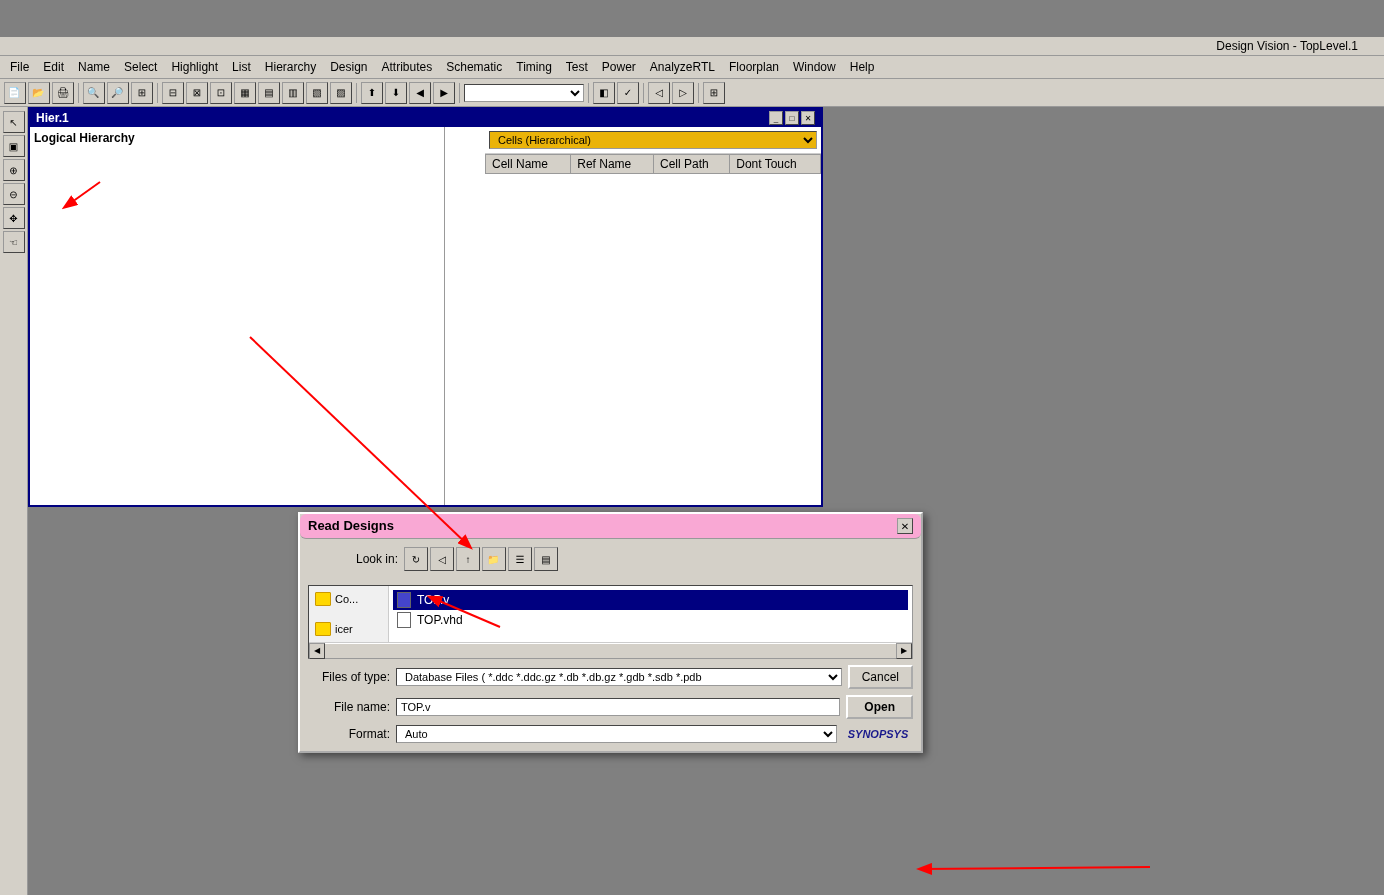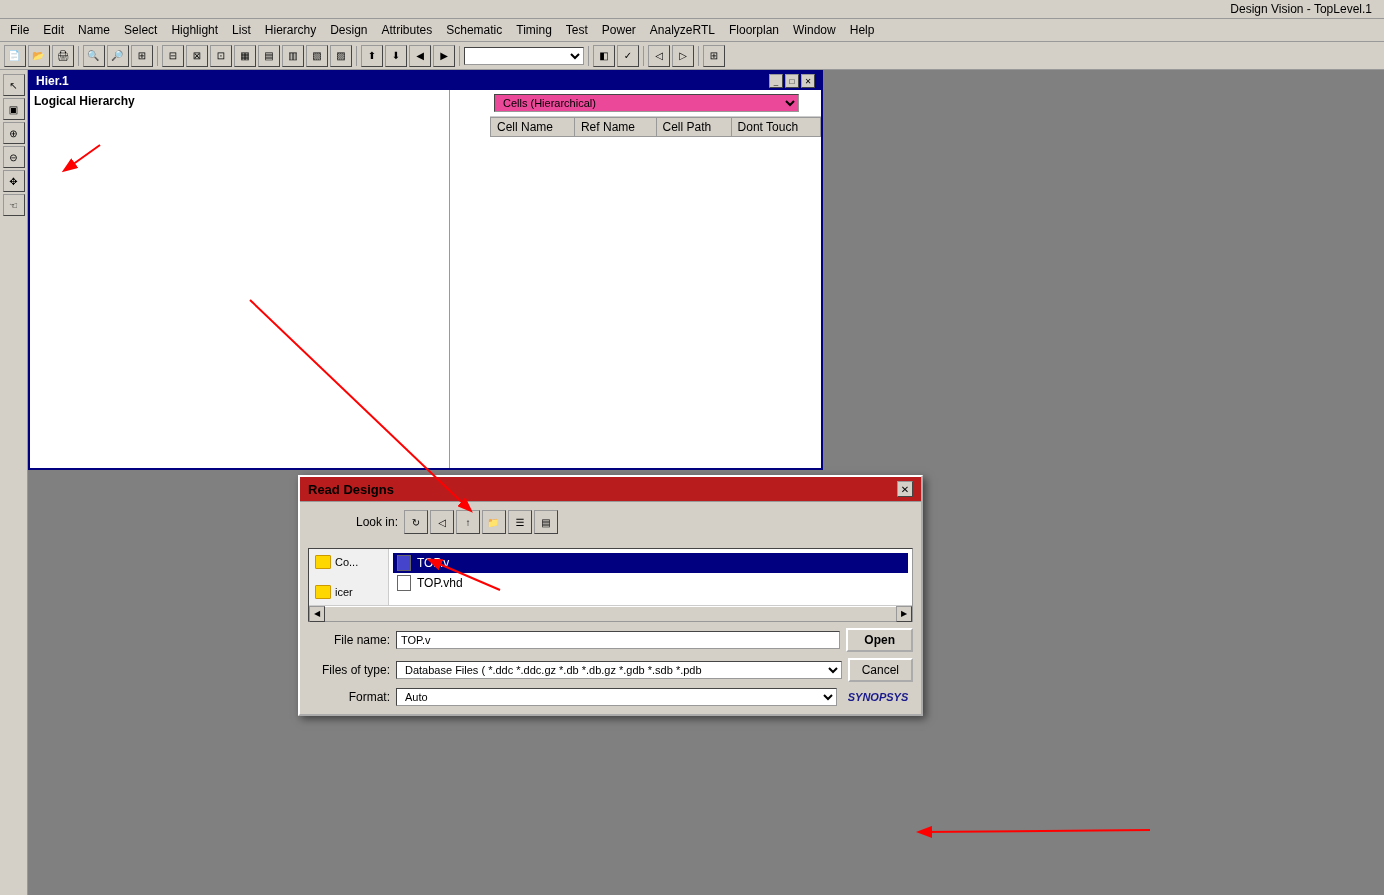--- a/index.html
+++ b/index.html
@@ -10,24 +10,25 @@
       width: 1384px;
       height: 895px;
       overflow: hidden;
       position: relative;
     }
 
     
     .title-bar {
       background: #d4d0c8;
       border-bottom: 1px solid #999;
-      padding: 2px 12px;
+      padding: 2px 26px;
       font-size: 12px;
       color: #000;
       text-align: right;
+      margin-top: 37px;
     }
 
     
     .menu-bar {
       background: #d4d0c8;
       border-bottom: 1px solid #999;
       display: flex;
       align-items: center;
       padding: 2px 4px;
       gap: 2px;
@@ -161,23 +162,23 @@
       flex: 1;
       display: flex;
       flex-direction: column;
     }
     .cells-dropdown-row {
       padding: 4px;
       border-bottom: 1px solid #ccc;
     }
     .cells-dropdown {
       border: 1px inset #999;
-      background: #ec4899;
+      background: #eab308;
       padding: 1px 4px;
-      width: 305px;
+      width: 328px;
       font-size: 11px;
     }
     .cells-table {
       flex: 1;
       overflow: auto;
     }
     .cells-table table {
       width: 100%;
       border-collapse: collapse;
       font-size: 12px;
@@ -196,28 +197,29 @@
       position: absolute;
       left: 298px;
       top: 405px;
       width: 625px;
       background: #d4d0c8;
       border: 2px outset #fff;
       box-shadow: 3px 3px 8px rgba(0,0,0,0.5);
       z-index: 100;
     }
     .dialog-titlebar {
-      background: #b91c1c;
+      background: #f9a8d4;
       border-bottom: 1px solid #999;
       padding: 4px 8px;
       font-size: 13px;
       font-weight: bold;
       display: flex;
-      align-items: center;
+      align-items: flex-start;
       justify-content: space-between;
+      border-radius: 6px;
     }
     .dialog-close-btn {
       width: 16px;
       height: 16px;
       background: #d4d0c8;
       border: 1px outset #999;
       cursor: pointer;
       font-size: 10px;
       display: flex;
       align-items: center;
@@ -571,31 +573,31 @@
       </div>
 
       <div class="file-hscroll">
         <button class="scroll-arrow">◀</button>
         <div class="scroll-track"></div>
         <button class="scroll-arrow">▶</button>
       </div>
     </div>
 
     <div class="dialog-input-row">
-      <span class="dialog-input-label">File name:</span>
-      <input type="text" class="dialog-text-input" value="TOP.v" style="">
-      <button class="dialog-open-btn">Open</button>
-    </div>
-
-    <div class="dialog-input-row">
       <span class="dialog-input-label">Files of type:</span>
       <select class="dialog-dropdown">
         <option>Database Files ( *.ddc *.ddc.gz *.db *.db.gz *.gdb *.sdb *.pdb</option>
       </select>
       <button class="dialog-cancel-btn">Cancel</button>
+    </div>
+
+    <div class="dialog-input-row">
+      <span class="dialog-input-label">File name:</span>
+      <input type="text" class="dialog-text-input" value="TOP.v" style="">
+      <button class="dialog-open-btn">Open</button>
     </div>
 
     <div class="dialog-input-row" style="margin-bottom: 8px;">
       <span class="dialog-input-label">Format:</span>
       <select class="dialog-dropdown">
         <option>Auto</option>
       </select>
       <span class="synopsys-logo" style="width: 70px; text-align: center; font-size: 11px;">SYNOPSYS</span>
     </div>
   </div>

